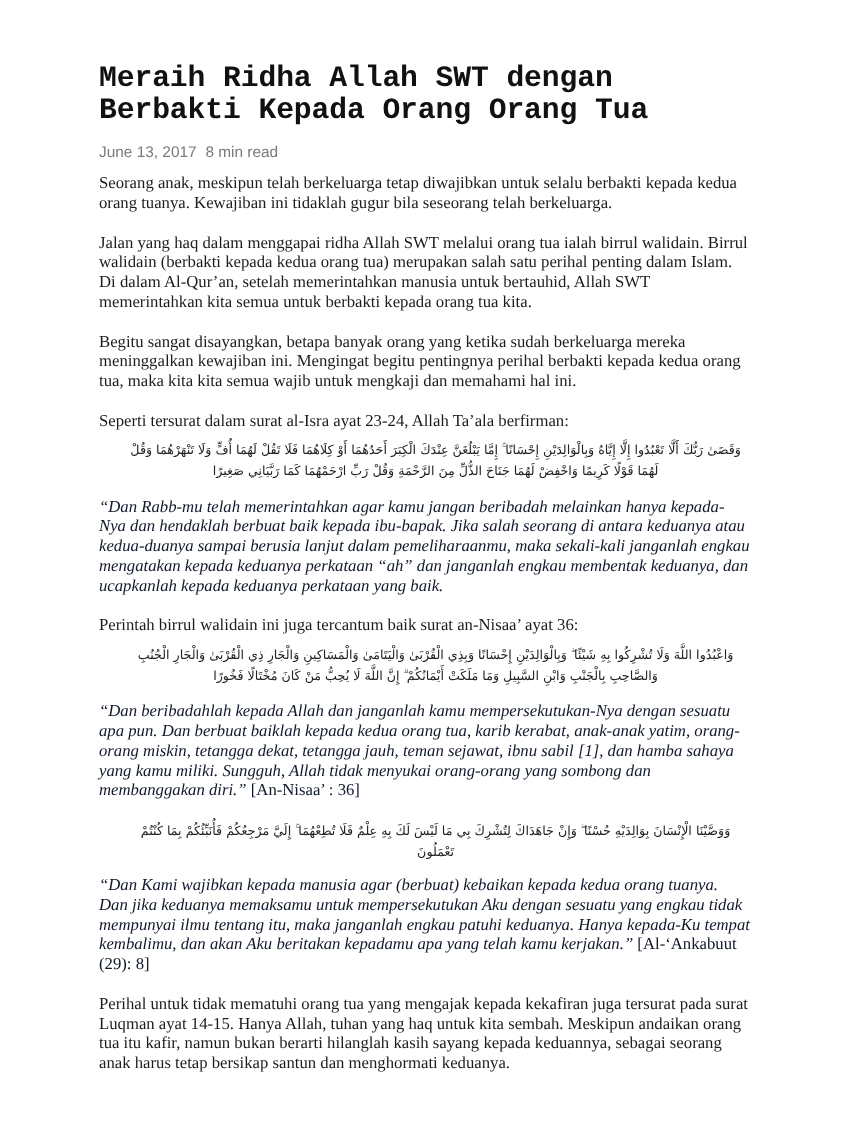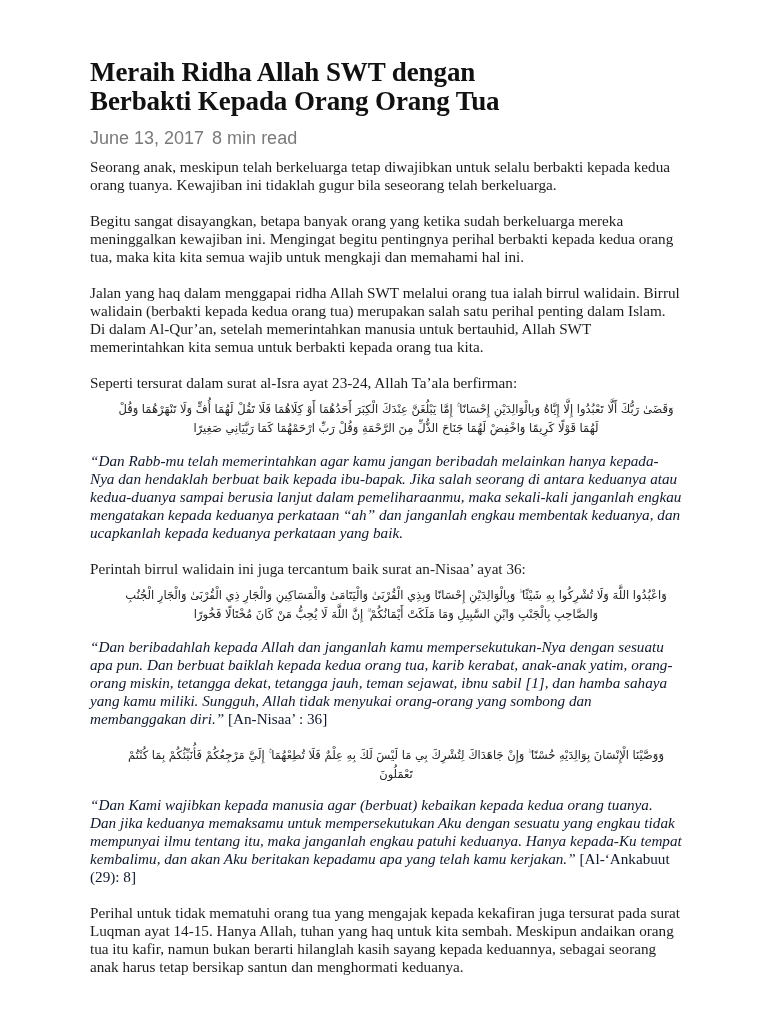--- a/index.html
+++ b/index.html
@@ -14,31 +14,31 @@
     position: relative;
     color: #1a1a1a;
   }
   .article {
     position: absolute;
     left: 90px;
     top: 58px;
     width: 592px;
   }
   .title {
-    font-family: Liberation Serif, serif;
+    font-family: Liberation Mono, monospace;
     font-weight: bold;
     font-size: 27px;
     line-height: 29px;
     color: #111111;
     margin: 0;
     letter-spacing: -0.1px;
   }
   .meta {
     font-family: "Liberation Sans", sans-serif;
-    font-size: 18px;
+    font-size: 14px;
     color: #7a7a7a;
     margin-top: 14px;
     line-height: 16px;
   }
   .meta span + span { margin-left: 8px; }
   .body {
     margin-top: 12px;
     font-family: "Liberation Serif", serif;
     font-size: 15.2px;
     line-height: 18px;
@@ -72,22 +72,22 @@
   <h1 class="title">
     <span>Meraih Ridha Allah SWT dengan</span><br>
     <span>Berbakti Kepada Orang Orang Tua</span>
   </h1>
   <div class="meta">
     <span>June 13, 2017</span><span>8 min read</span>
   </div>
 
   <div class="body">
     <p>Seorang anak, meskipun telah berkeluarga tetap diwajibkan untuk selalu berbakti kepada kedua orang tuanya. Kewajiban ini tidaklah gugur bila seseorang telah berkeluarga.</p>
+    <p>Jalan yang haq dalam menggapai ridha Allah SWT melalui orang tua ialah birrul walidain. Birrul walidain (berbakti kepada kedua orang tua) merupakan salah satu perihal penting dalam Islam. Di dalam Al-Qur’an, setelah memerintahkan manusia untuk bertauhid, Allah SWT memerintahkan kita semua untuk berbakti kepada orang tua kita.</p>
     <p>Begitu sangat disayangkan, betapa banyak orang yang ketika sudah berkeluarga mereka meninggalkan kewajiban ini. Mengingat begitu pentingnya perihal berbakti kepada kedua orang tua, maka kita kita semua wajib untuk mengkaji dan memahami hal ini.</p>
-    <p>Jalan yang haq dalam menggapai ridha Allah SWT melalui orang tua ialah birrul walidain. Birrul walidain (berbakti kepada kedua orang tua) merupakan salah satu perihal penting dalam Islam. Di dalam Al-Qur’an, setelah memerintahkan manusia untuk bertauhid, Allah SWT memerintahkan kita semua untuk berbakti kepada orang tua kita.</p>
     <p style="margin-bottom:8px">Seperti tersurat dalam surat al-Isra ayat 23-24, Allah Ta’ala berfirman:</p>
     <div class="arabic">وَقَضَىٰ رَبُّكَ أَلَّا تَعْبُدُوا إِلَّا إِيَّاهُ وَبِالْوَالِدَيْنِ إِحْسَانًا ۚ إِمَّا يَبْلُغَنَّ عِنْدَكَ الْكِبَرَ أَحَدُهُمَا أَوْ كِلَاهُمَا فَلَا تَقُلْ لَهُمَا أُفٍّ وَلَا تَنْهَرْهُمَا وَقُلْ لَهُمَا قَوْلًا كَرِيمًا وَاخْفِضْ لَهُمَا جَنَاحَ الذُّلِّ مِنَ الرَّحْمَةِ وَقُلْ رَبِّ ارْحَمْهُمَا كَمَا رَبَّيَانِي صَغِيرًا</div>
     <p class="quote">“Dan Rabb-mu telah memerintahkan agar kamu jangan beribadah melainkan hanya kepada-Nya dan hendaklah berbuat baik kepada ibu-bapak. Jika salah seorang di antara keduanya atau kedua-duanya sampai berusia lanjut dalam pemeliharaanmu, maka sekali-kali janganlah engkau mengatakan kepada keduanya perkataan “ah” dan janganlah engkau membentak keduanya, dan ucapkanlah kepada keduanya perkataan yang baik.</p>
     <p style="margin-bottom:8px">Perintah birrul walidain ini juga tercantum baik surat an-Nisaa’ ayat 36:</p>
     <div class="arabic">وَاعْبُدُوا اللَّهَ وَلَا تُشْرِكُوا بِهِ شَيْئًا ۖ وَبِالْوَالِدَيْنِ إِحْسَانًا وَبِذِي الْقُرْبَىٰ وَالْيَتَامَىٰ وَالْمَسَاكِينِ وَالْجَارِ ذِي الْقُرْبَىٰ وَالْجَارِ الْجُنُبِ وَالصَّاحِبِ بِالْجَنْبِ وَابْنِ السَّبِيلِ وَمَا مَلَكَتْ أَيْمَانُكُمْ ۗ إِنَّ اللَّهَ لَا يُحِبُّ مَنْ كَانَ مُخْتَالًا فَخُورًا</div>
     <p class="quote"><span>“Dan beribadahlah kepada Allah dan janganlah kamu mempersekutukan-Nya dengan sesuatu apa pun. Dan berbuat baiklah kepada kedua orang tua, karib kerabat, anak-anak yatim, orang-orang miskin, tetangga dekat, tetangga jauh, teman sejawat, ibnu sabil [1], dan hamba sahaya yang kamu miliki. Sungguh, Allah tidak menyukai orang-orang yang sombong dan membanggakan diri.”</span><span class="ref"> [An-Nisaa’ : 36]</span></p>
     <div class="arabic single">وَوَصَّيْنَا الْإِنْسَانَ بِوَالِدَيْهِ حُسْنًا ۖ وَإِنْ جَاهَدَاكَ لِتُشْرِكَ بِي مَا لَيْسَ لَكَ بِهِ عِلْمٌ فَلَا تُطِعْهُمَا ۚ إِلَيَّ مَرْجِعُكُمْ فَأُنَبِّئُكُمْ بِمَا كُنْتُمْ تَعْمَلُونَ</div>
     <p class="quote"><span>“Dan Kami wajibkan kepada manusia agar (berbuat) kebaikan kepada kedua orang tuanya. Dan jika keduanya memaksamu untuk mempersekutukan Aku dengan sesuatu yang engkau tidak mempunyai ilmu tentang itu, maka janganlah engkau patuhi keduanya. Hanya kepada-Ku tempat kembalimu, dan akan Aku beritakan kepadamu apa yang telah kamu kerjakan.”</span><span class="ref"> [Al-‘Ankabuut (29): 8]</span></p>
     <p>Perihal untuk tidak mematuhi orang tua yang mengajak kepada kekafiran juga tersurat pada surat Luqman ayat 14-15. Hanya Allah, tuhan yang haq untuk kita sembah. Meskipun andaikan orang tua itu kafir, namun bukan berarti hilanglah kasih sayang kepada keduannya, sebagai seorang anak harus tetap bersikap santun dan menghormati keduanya.</p>
   </div>

